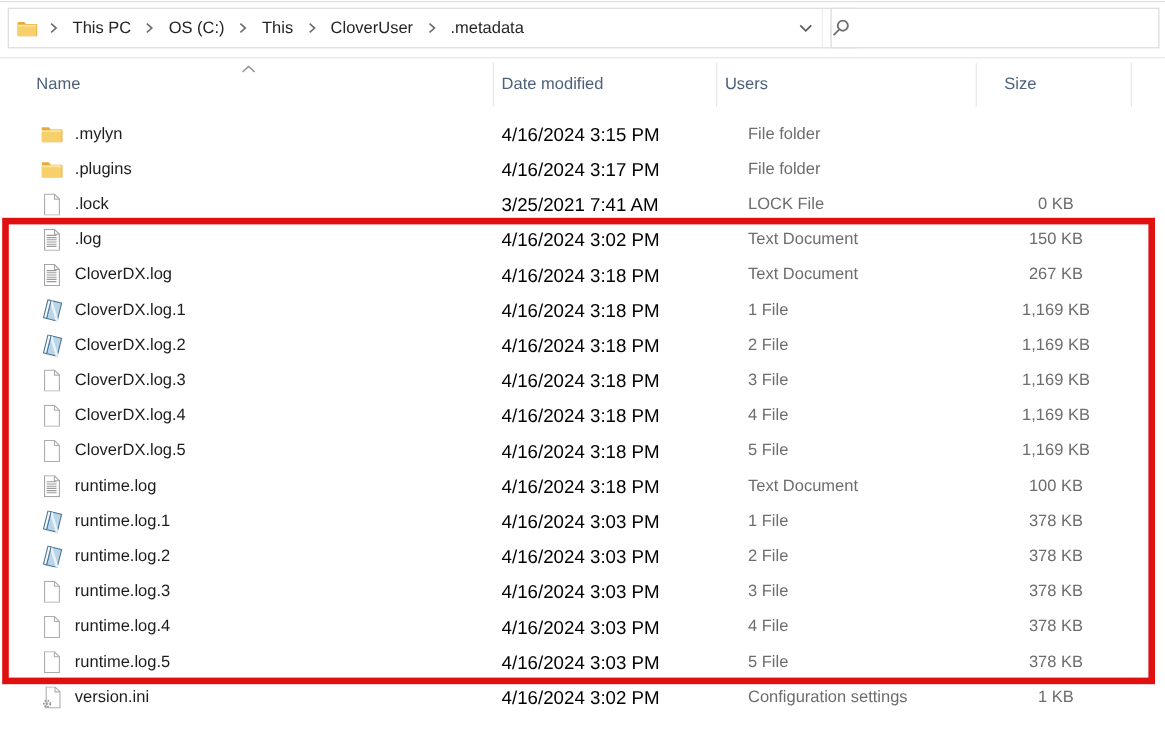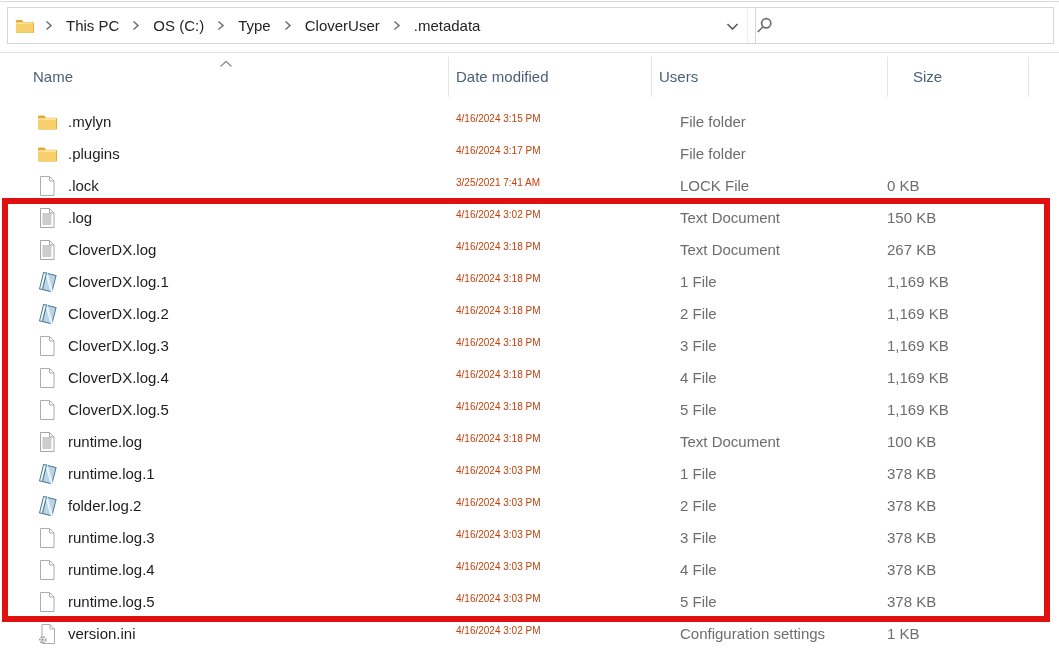--- a/index.html
+++ b/index.html
@@ -49,23 +49,23 @@
   .col-size{left:913px;}
   .sort-caret{position:absolute;left:218px;top:2px;}
   .vline{position:absolute;top:4px;height:40px;width:1px;background:#e5e5e5;}
   .vl-1{left:448px;} .vl-2{left:651px;} .vl-3{left:887px;} .vl-4{left:1028px;}
 
   
   .file-list{position:absolute;top:106px;left:0;width:859px;}
   .row{position:relative;height:32px;}
   .cell-icon{position:absolute;left:36px;top:6px;width:22px;height:20px;display:flex;align-items:center;justify-content:center;}
   .cell-name{position:absolute;left:68px;top:7px;font-size:15px;color:#1d1d1d;white-space:nowrap;}
-  .cell-date{position:absolute;left:456px;top:7px;font-size:10px;color:#c2410c;white-space:nowrap;}
+  .cell-date{position:absolute;left:456px;top:7px;font-size:17px;color:#000000;white-space:nowrap;}
   .cell-type{position:absolute;left:680px;top:7px;font-size:15px;color:#6d6d6d;white-space:nowrap;}
-  .cell-size{position:absolute;left:887px;top:7px;width:146px;text-align:left;font-size:15px;color:#6d6d6d;white-space:nowrap;}
+  .cell-size{position:absolute;left:887px;top:7px;width:146px;text-align:center;font-size:15px;color:#6d6d6d;white-space:nowrap;}
 
   
   .annotation-rect{
     position:absolute;left:2px;top:198px;width:1048px;height:424px;
     border:6px solid #e01010;box-sizing:border-box;pointer-events:none;
   }
 </style>
 </head>
 <body>
 
@@ -90,21 +90,21 @@
         <svg width="8" height="11" viewBox="0 0 8 11">
           <polyline points="1.5,1.5 6,5.5 1.5,9.5" fill="none" stroke="#6f6f6f" stroke-width="1.5"></polyline>
         </svg>
       </span>
       <span class="crumb">OS (C:)</span>
       <span class="crumb-sep">
         <svg width="8" height="11" viewBox="0 0 8 11">
           <polyline points="1.5,1.5 6,5.5 1.5,9.5" fill="none" stroke="#6f6f6f" stroke-width="1.5"></polyline>
         </svg>
       </span>
-      <span class="crumb">Type</span>
+      <span class="crumb">This</span>
       <span class="crumb-sep">
         <svg width="8" height="11" viewBox="0 0 8 11">
           <polyline points="1.5,1.5 6,5.5 1.5,9.5" fill="none" stroke="#6f6f6f" stroke-width="1.5"></polyline>
         </svg>
       </span>
       <span class="crumb">CloverUser</span>
       <span class="crumb-sep">
         <svg width="8" height="11" viewBox="0 0 8 11">
           <polyline points="1.5,1.5 6,5.5 1.5,9.5" fill="none" stroke="#6f6f6f" stroke-width="1.5"></polyline>
         </svg>
@@ -336,21 +336,21 @@
     <div class="row">
       <span class="cell-icon">
         <svg width="19" height="20" viewBox="0 0 19 20">
           <g transform="rotate(14 9 10)">
             <rect x="6.2" y="1.6" width="10" height="16.8" fill="#b9d5e7" stroke="#4d7795" stroke-width="1"></rect>
             <path d="M6.2 1.6 l10 16.8" stroke="#e9f2f8" stroke-width="2.4"></path>
             <rect x="3.4" y="1.6" width="2.9" height="16.8" fill="#f4f8fb" stroke="#4d7795" stroke-width="1"></rect>
           </g>
         </svg>
       </span>
-      <span class="cell-name">folder.log.2</span>
+      <span class="cell-name">runtime.log.2</span>
       <span class="cell-date">4/16/2024 3:03 PM</span>
       <span class="cell-type">2 File</span>
       <span class="cell-size">378 KB</span>
     </div>
     <div class="row">
       <span class="cell-icon">
         <svg width="16" height="20" viewBox="0 0 16 20">
           <path d="M1.5 .5 h9 l4.5 4.5 v14.5 h-13.5 z" fill="#fff" stroke="#adadad"></path>
           <path d="M10.5 .5 v4.5 h4.5" fill="none" stroke="#adadad"></path>
         </svg>

